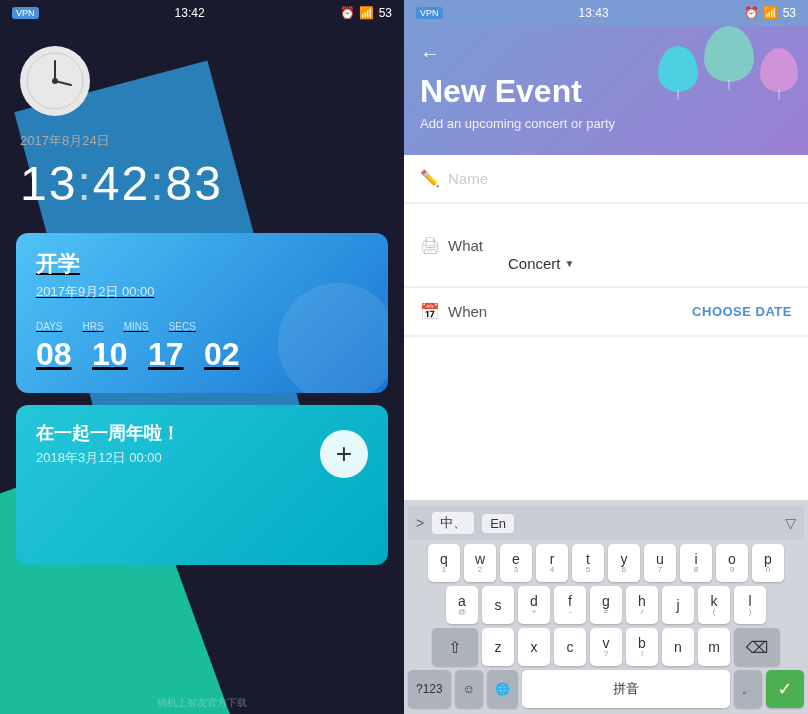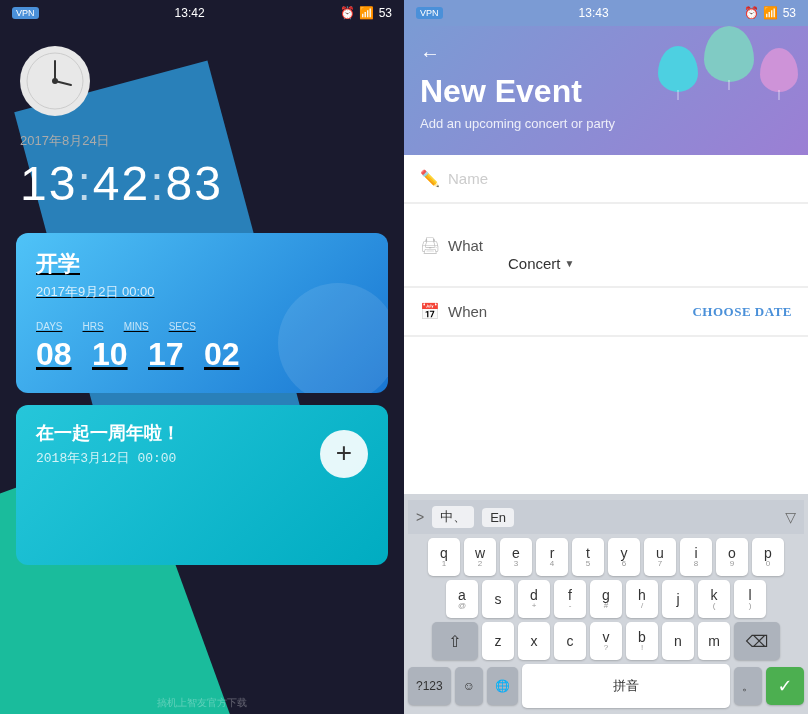--- a/index.html
+++ b/index.html
@@ -102,21 +102,20 @@
       overflow: hidden;
       min-height: 160px;
     }
     .event-card-1 {
       background: linear-gradient(135deg, #4fc3f7 0%, #1976d2 100%);
       text-decoration: underline;
     }
     .event-card-2 {
       background: linear-gradient(135deg, #26c6da 0%, #00acc1 100%);
       margin-top: 8px;
-      font-family: Liberation Mono, monospace;
     }
     .card-bg-face {
       position: absolute;
       right: -10px;
       bottom: -10px;
       width: 120px;
       height: 120px;
       border-radius: 50%;
       background: rgba(255,255,255,0.1);
     }
@@ -283,21 +282,20 @@
     .form-placeholder {
       color: #ccc;
       font-size: 15px;
       flex: 1;
     }
     .form-action {
       color: #4a90d9;
       font-size: 13px;
       font-weight: bold;
       letter-spacing: 0.5px;
-      font-family: Liberation Serif, serif;
     }
     .form-dropdown {
       display: flex;
       align-items: center;
       gap: 4px;
       margin-top: 37px;
     }
     .form-dropdown-arrow {
       color: #555;
       font-size: 10px;
@@ -389,21 +387,21 @@
       justify-content: center;
       font-size: 12px;
       color: #333;
       cursor: pointer;
       box-shadow: 0 1px 2px rgba(0,0,0,0.2);
       padding: 0 8px;
     }
     .kb-space {
       background: white;
       flex: 1;
-      height: 44px;
+      height: 38px;
       border-radius: 5px;
       display: flex;
       align-items: center;
       justify-content: center;
       font-size: 13px;
       color: #333;
       box-shadow: 0 1px 2px rgba(0,0,0,0.2);
     }
     .divider-line {
       height: 1px;

